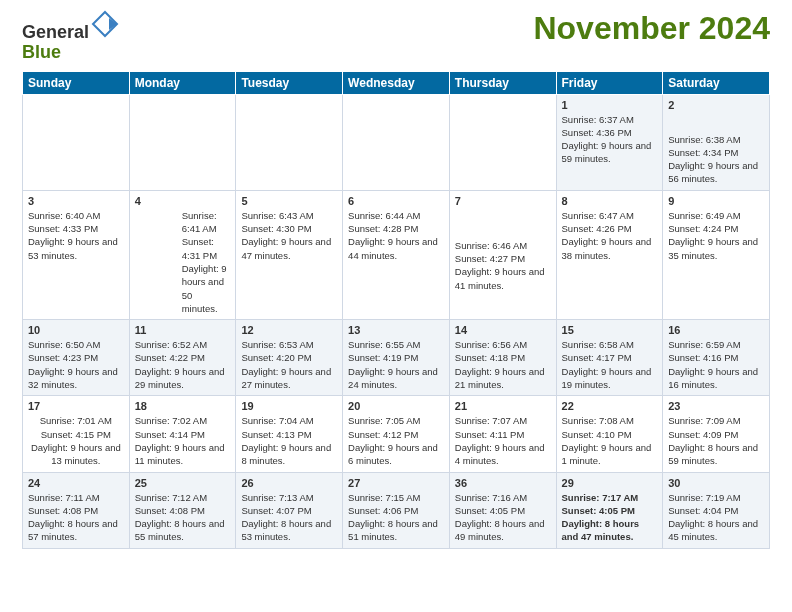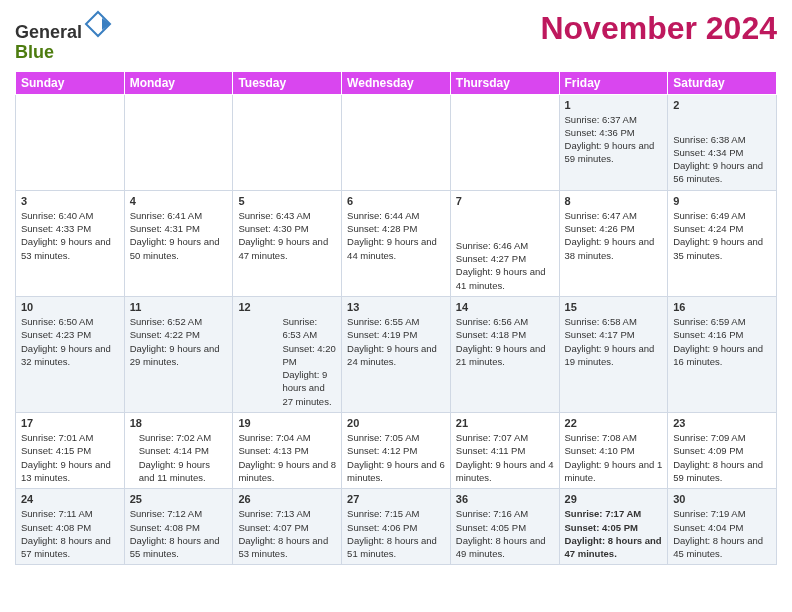--- a/index.html
+++ b/index.html
@@ -6,21 +6,21 @@
     body {
       font-family: Arial, sans-serif;
       background: #fff;
       width: 792px;
       height: 612px;
       overflow: hidden;
     }
     .page {
       width: 792px;
       height: 612px;
-      padding: 10px 15px;
+      padding: 10px 22px;
     }
     .header {
       display: flex;
       justify-content: space-between;
       align-items: flex-start;
       margin-bottom: 8px;
     }
     .logo {
       display: flex;
       align-items: center;
@@ -36,33 +36,33 @@
       width: 28px;
       height: 28px;
       margin-left: 2px;
     }
     .title-block {
       text-align: right;
     }
     .month-title {
       font-size: 32px;
       font-weight: bold;
-      color: #be185d;
+      color: #4d7c0f;
     }
     .location {
       font-size: 14px;
       color: #333;
     }
     .calendar {
       width: 100%;
       border-collapse: collapse;
       table-layout: fixed;
     }
     .calendar thead tr {
-      background-color: #d946ef;
+      background-color: #0369a1;
     }
     .calendar thead th {
       color: #fff;
       font-size: 12px;
       font-weight: bold;
       padding: 4px 5px;
       text-align: left;
       border: 1px solid #fff;
     }
     .calendar tbody tr {
@@ -149,21 +149,21 @@
         </tr>
         <tr>
           <td>
             <span class="day-num">3</span>
             <div class="day-info" style="white-space: pre-line;">Sunrise: 6:40 AM
 Sunset: 4:33 PM
 Daylight: 9 hours and 53 minutes.</div>
           </td>
           <td>
             <span class="day-num">4</span>
-            <div class="day-info" style="white-space: pre-line;">Sunrise: 6:41 AM
+            <div class="day-info" style="white-space: pre-line; margin-left: 47px;">Sunrise: 6:41 AM
 Sunset: 4:31 PM
 Daylight: 9 hours and 50 minutes.</div>
           </td>
           <td>
             <span class="day-num">5</span>
             <div class="day-info" style="white-space: pre-line;">Sunrise: 6:43 AM
 Sunset: 4:30 PM
 Daylight: 9 hours and 47 minutes.</div>
           </td>
           <td>
@@ -199,21 +199,21 @@
 Daylight: 9 hours and 32 minutes.</div>
           </td>
           <td>
             <span class="day-num">11</span>
             <div class="day-info" style="white-space: pre-line;">Sunrise: 6:52 AM
 Sunset: 4:22 PM
 Daylight: 9 hours and 29 minutes.</div>
           </td>
           <td>
             <span class="day-num">12</span>
-            <div class="day-info" style="white-space: pre-line; margin-left: 44px;">Sunrise: 6:53 AM
+            <div class="day-info" style="white-space: pre-line;">Sunrise: 6:53 AM
 Sunset: 4:20 PM
 Daylight: 9 hours and 27 minutes.</div>
           </td>
           <td>
             <span class="day-num">13</span>
             <div class="day-info" style="white-space: pre-line;">Sunrise: 6:55 AM
 Sunset: 4:19 PM
 Daylight: 9 hours and 24 minutes.</div>
           </td>
           <td>
@@ -231,27 +231,27 @@
           <td>
             <span class="day-num">16</span>
             <div class="day-info" style="white-space: pre-line;">Sunrise: 6:59 AM
 Sunset: 4:16 PM
 Daylight: 9 hours and 16 minutes.</div>
           </td>
         </tr>
         <tr>
           <td>
             <span class="day-num">17</span>
-            <div class="day-info" style="white-space: pre-line;">Sunrise: 7:01 AM
+            <div class="day-info" style="white-space: pre-line; text-align: center;">Sunrise: 7:01 AM
 Sunset: 4:15 PM
 Daylight: 9 hours and 13 minutes.</div>
           </td>
           <td>
             <span class="day-num">18</span>
-            <div class="day-info" style="white-space: pre-line; margin-left: 9px;">Sunrise: 7:02 AM
+            <div class="day-info" style="white-space: pre-line;">Sunrise: 7:02 AM
 Sunset: 4:14 PM
 Daylight: 9 hours and 11 minutes.</div>
           </td>
           <td>
             <span class="day-num">19</span>
             <div class="day-info" style="white-space: pre-line;">Sunrise: 7:04 AM
 Sunset: 4:13 PM
 Daylight: 9 hours and 8 minutes.</div>
           </td>
           <td>

